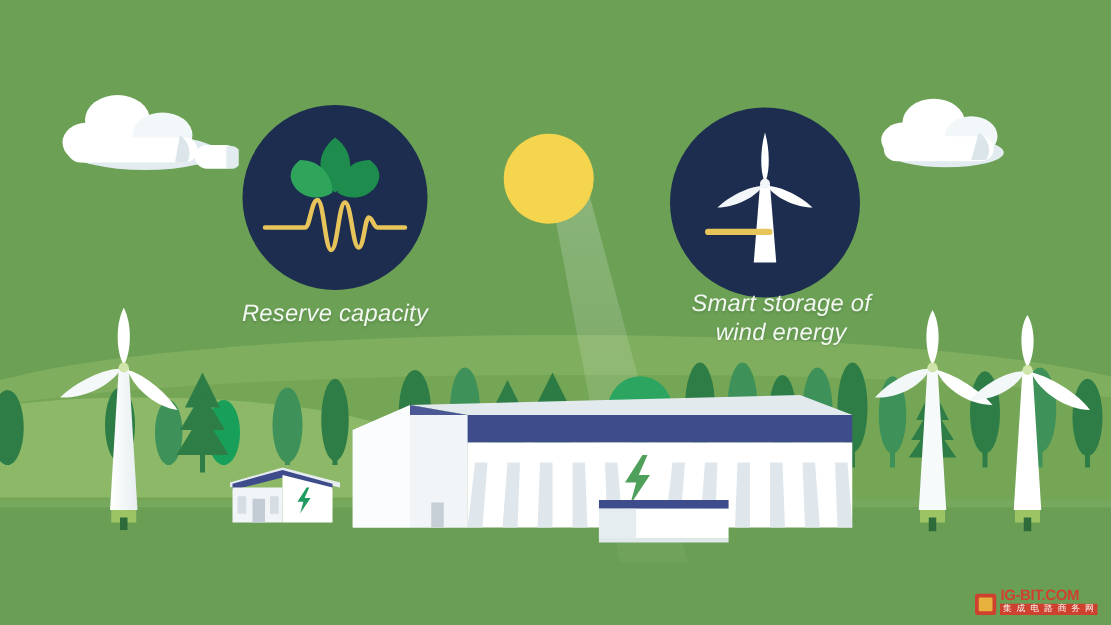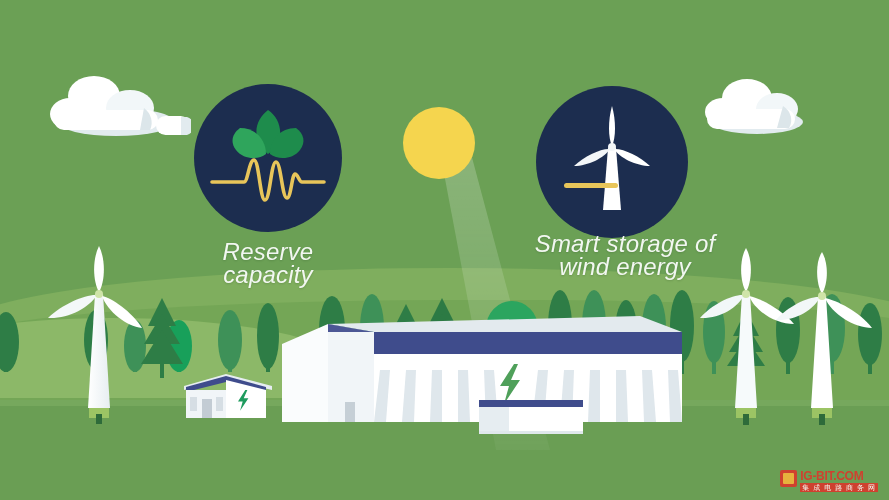--- a/index.html
+++ b/index.html
@@ -90,21 +90,21 @@
     z-index: 8;
   }
   #circle-reserve { left: 194px; top: 84px; width: 148px; height: 148px; }
   #circle-wind    { left: 536px; top: 86px; width: 152px; height: 152px; }
 
   .icon-caption {
     position: absolute;
     z-index: 9;
     color: #F2F7F1;
     font-style: italic;
-    font-size: 24px;
+    font-size: 19px;
     line-height: 23px;
     text-align: center;
     letter-spacing: .2px;
     white-space: pre-line;
     text-shadow: 0 1px 2px rgba(20,50,20,.18);
   }
   #caption-reserve { left: 178px; top: 240px; width: 180px; }
   #caption-wind    { left: 530px; top: 232px; width: 190px; }
 
   
@@ -120,21 +120,21 @@
   #warehouse { position: absolute; left: 282px; top: 310px; width: 400px; height: 130px; z-index: 6; }
   #small-house { position: absolute; left: 176px; top: 372px; width: 100px; height: 50px; z-index: 6; }
   #annex { position: absolute; left: 479px; top: 400px; width: 104px; height: 36px; z-index: 7; }
 
   
   #watermark {
     position: absolute;
     right: 8px; bottom: 6px;
     z-index: 20;
     display: flex;
-    align-items: flex-start;
+    align-items: flex-end;
     gap: 3px;
     padding: 2px 3px;
     opacity: .92;
     margin-top: 36px;
   }
   #watermark .wm-mark {
     width: 17px; height: 17px;
     background: #D83A2C;
     border-radius: 2px;
     position: relative;

